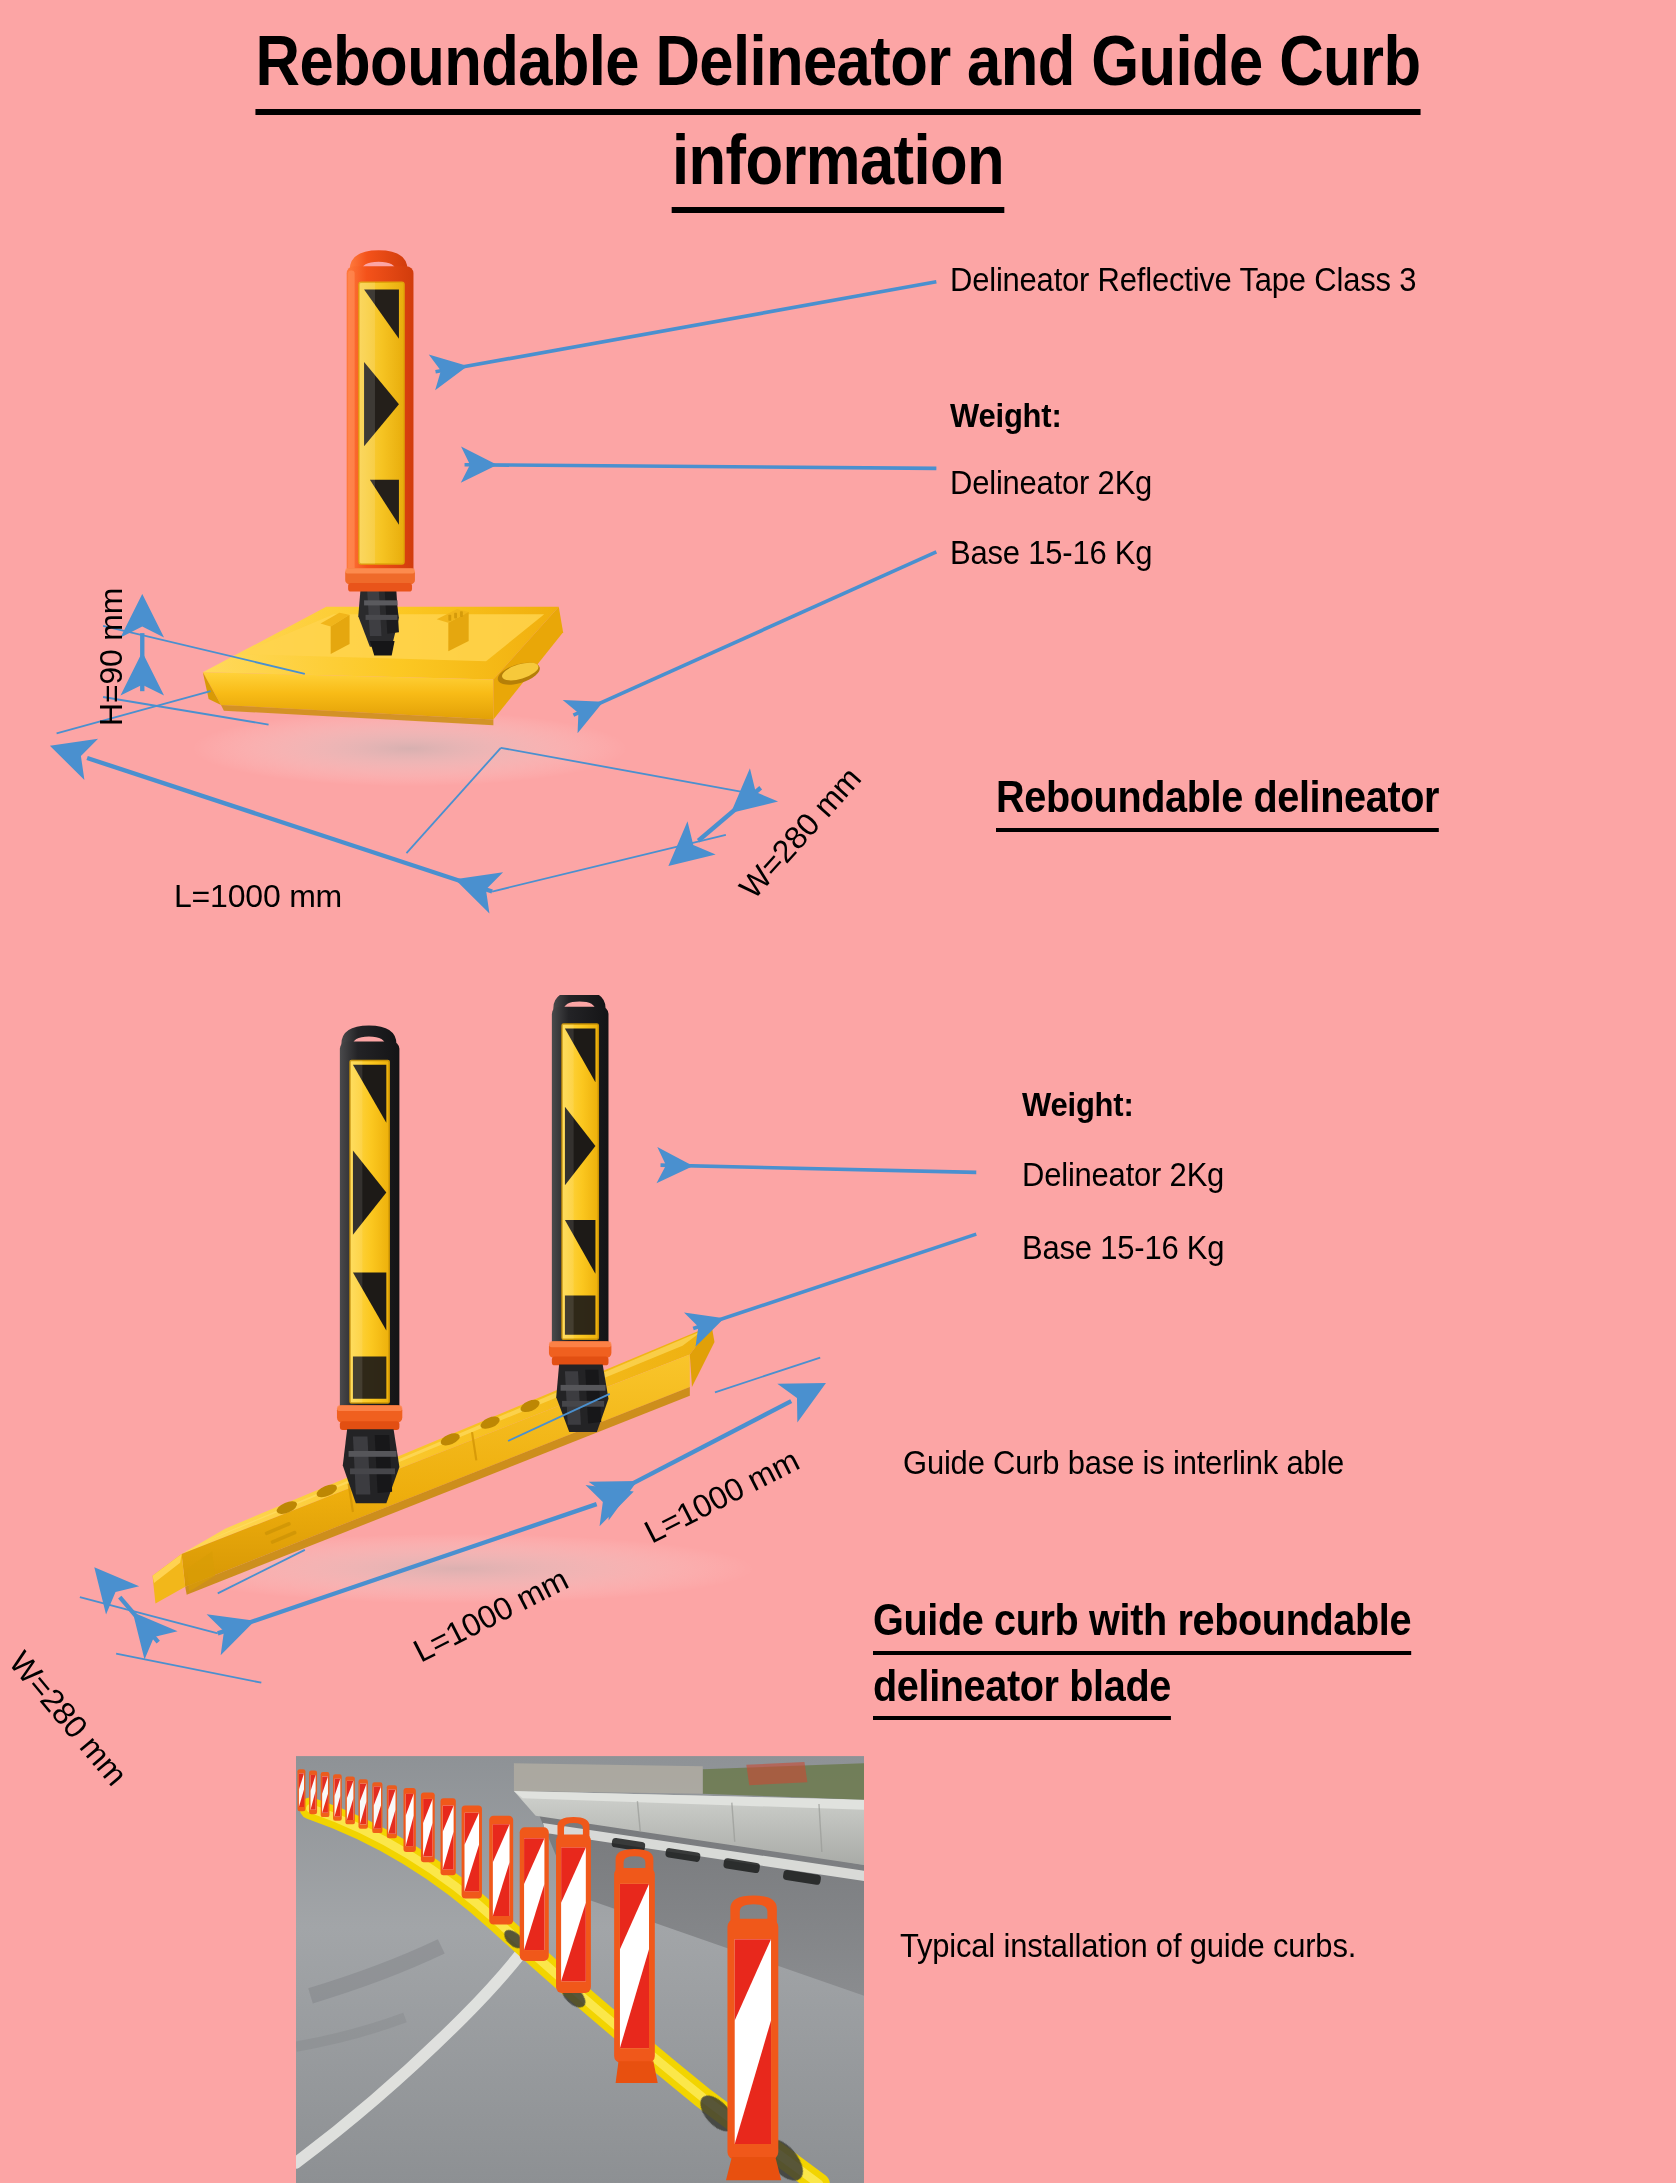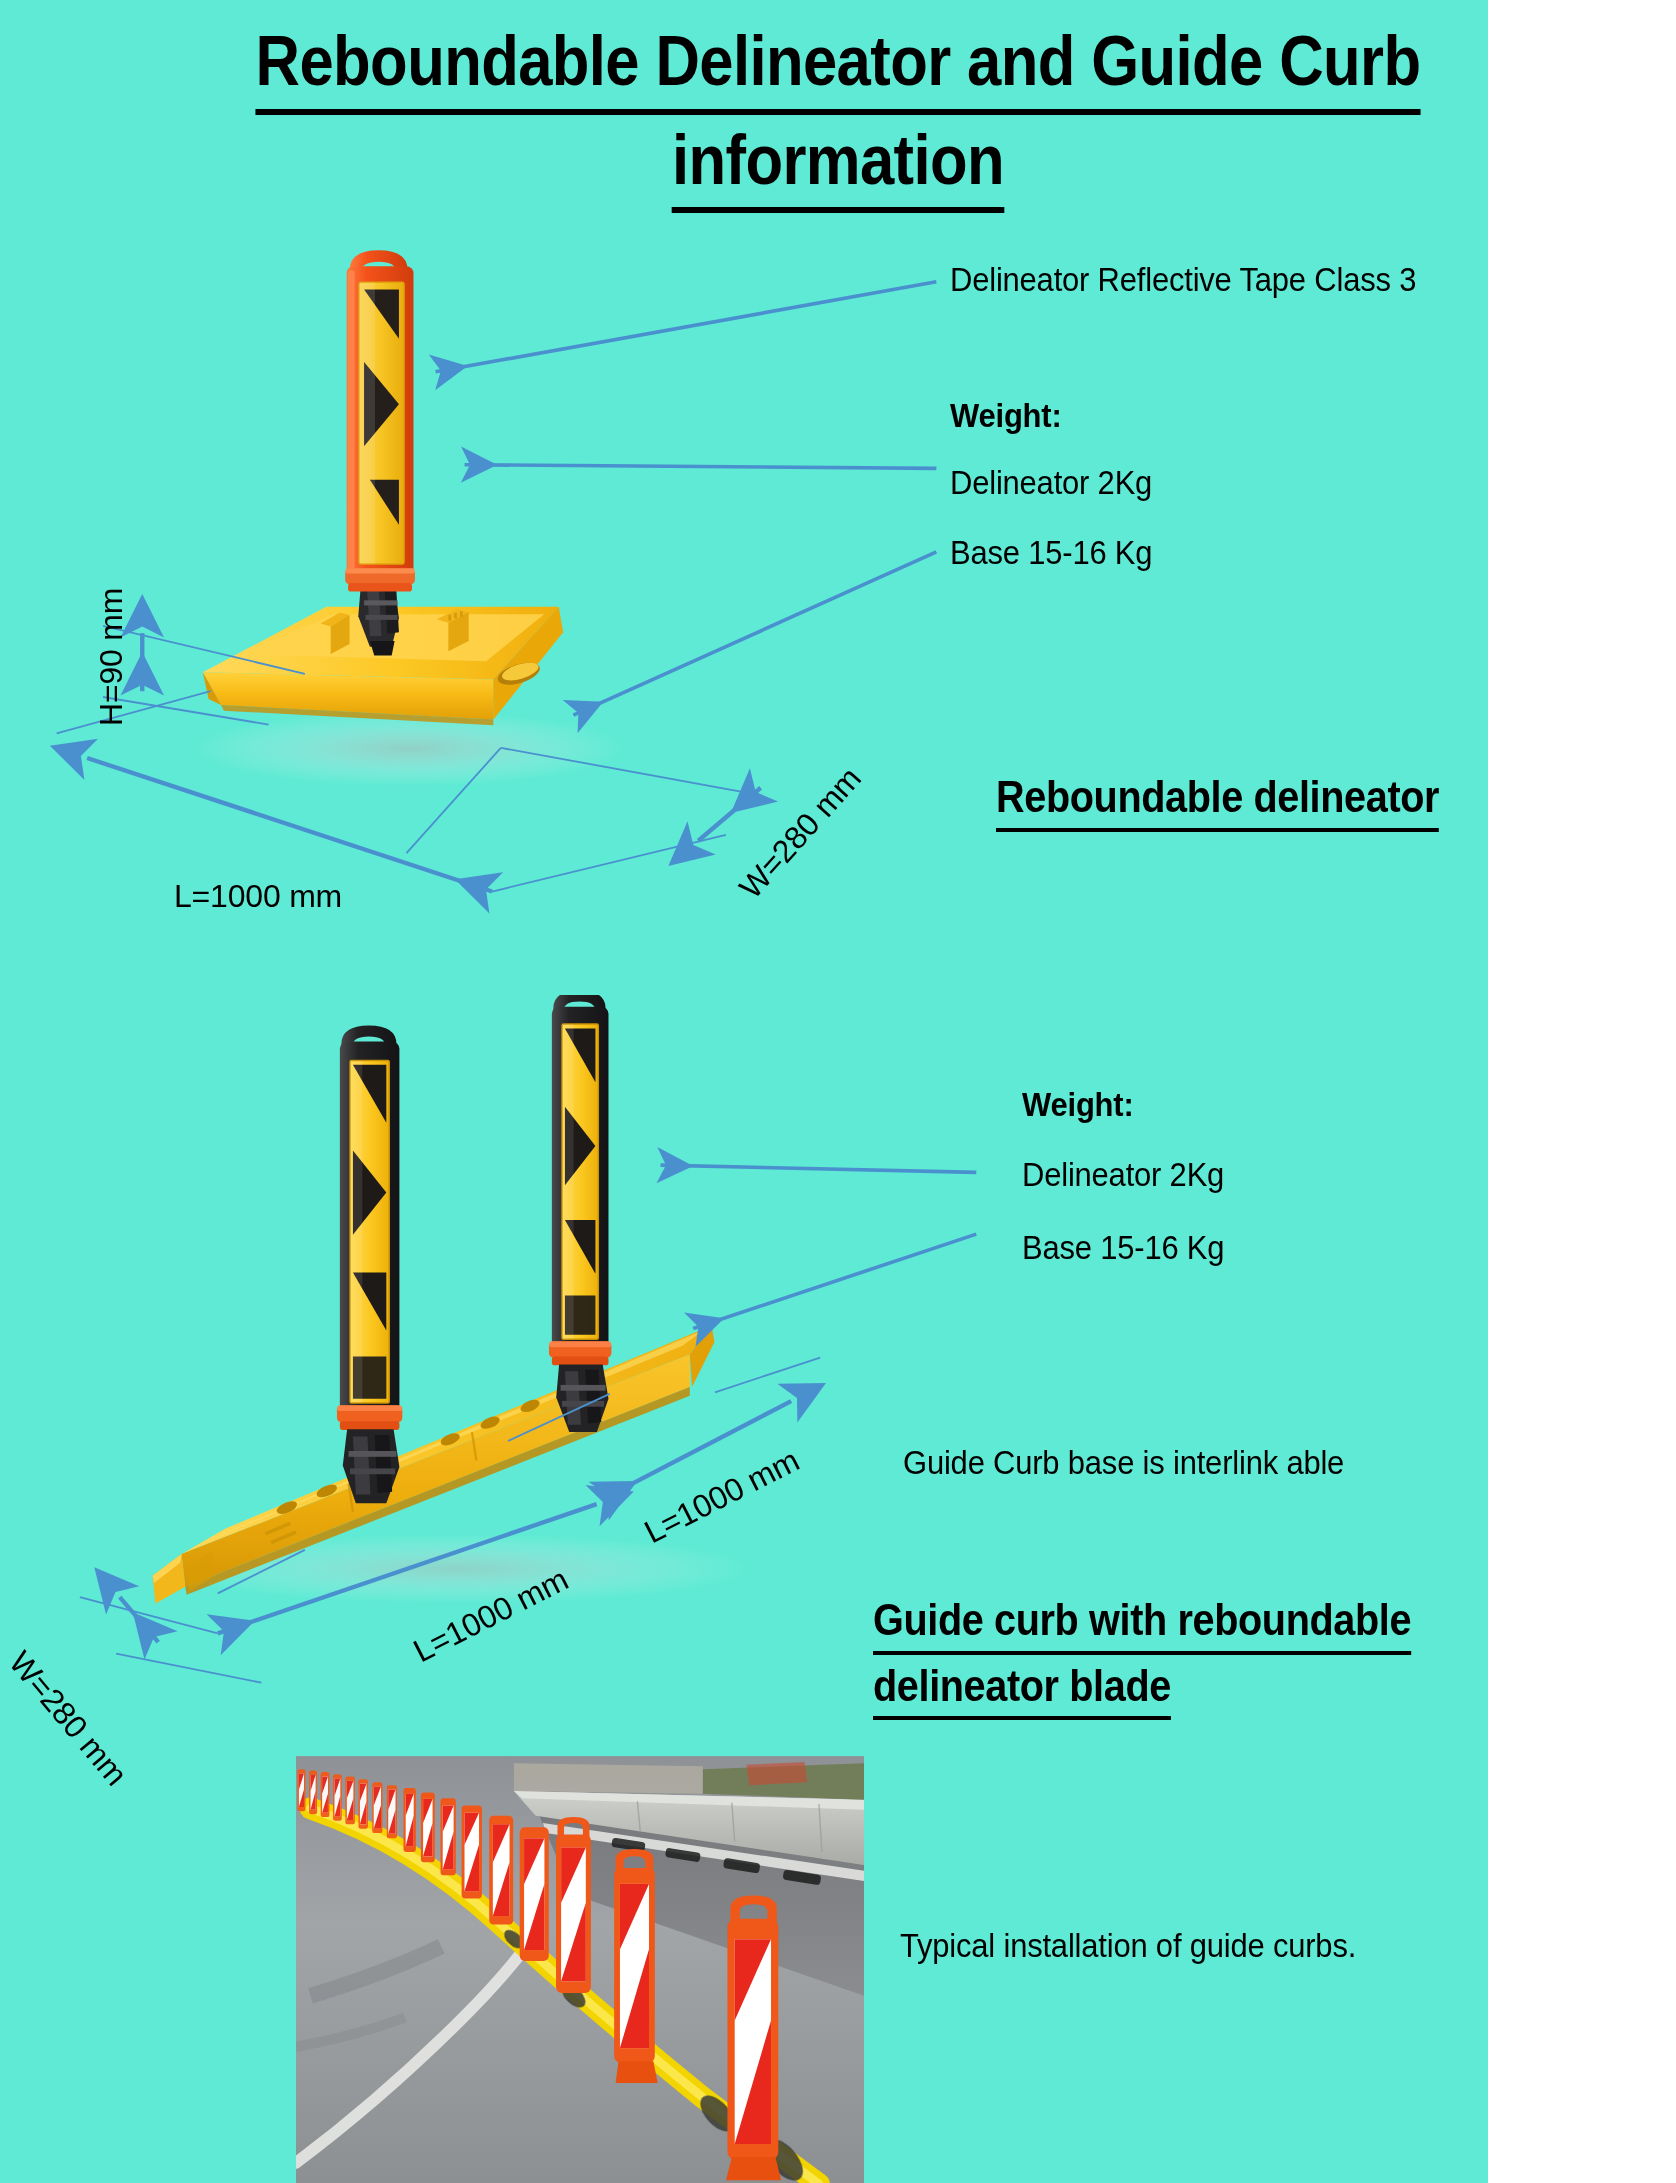--- a/index.html
+++ b/index.html
@@ -6,23 +6,23 @@
     margin: 0;
     padding: 0;
     background: #ffffff;
   }
   body {
     font-family: "Liberation Sans", sans-serif;
     color: #000000;
   }
   #page {
     position: relative;
-    width: 1488px;
+    width: 1676px;
     height: 2183px;
-    background: #5eead4;
+    background: #fca5a5;
     overflow: hidden;
   }
 
   
   .doc-title {
     position: absolute;
     left: 0;
     top: 16px;
     width: 1676px;
     text-align: center;

